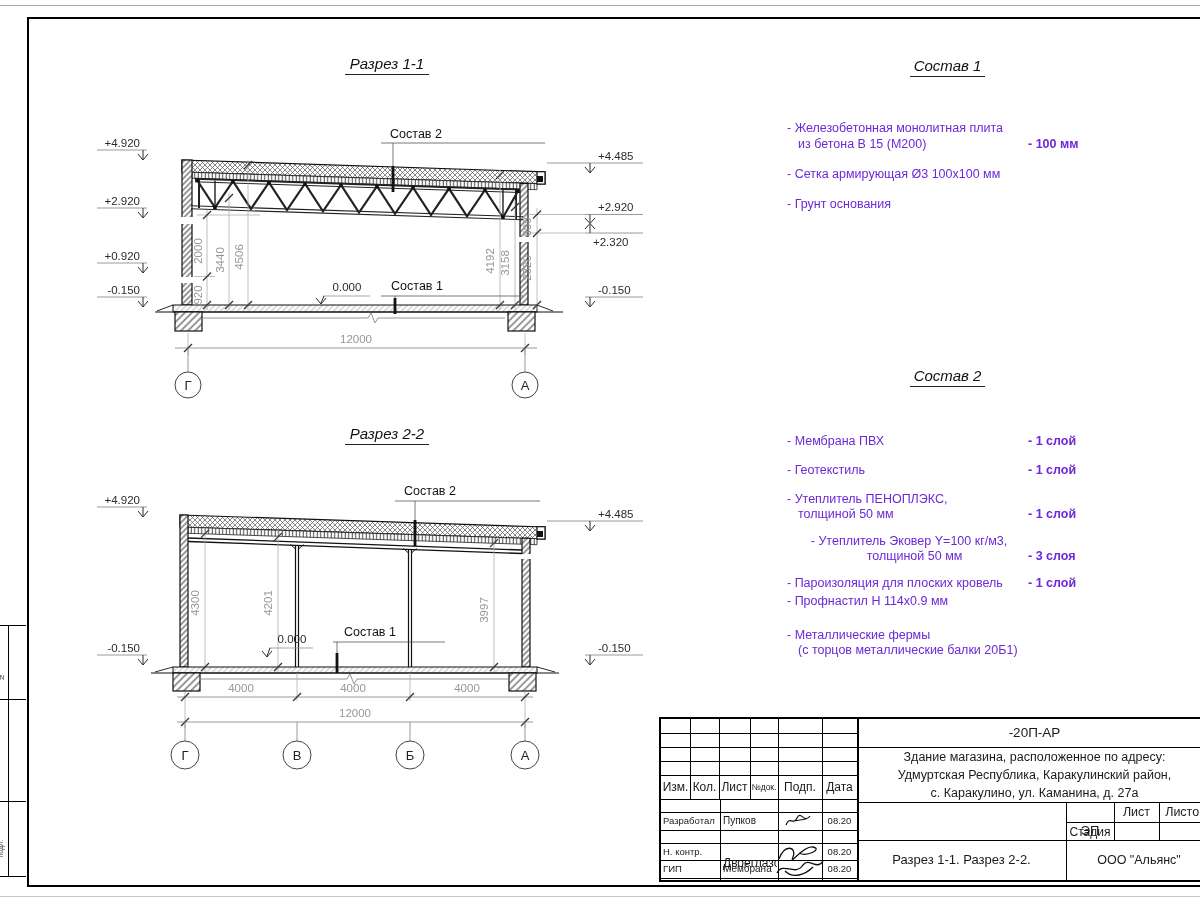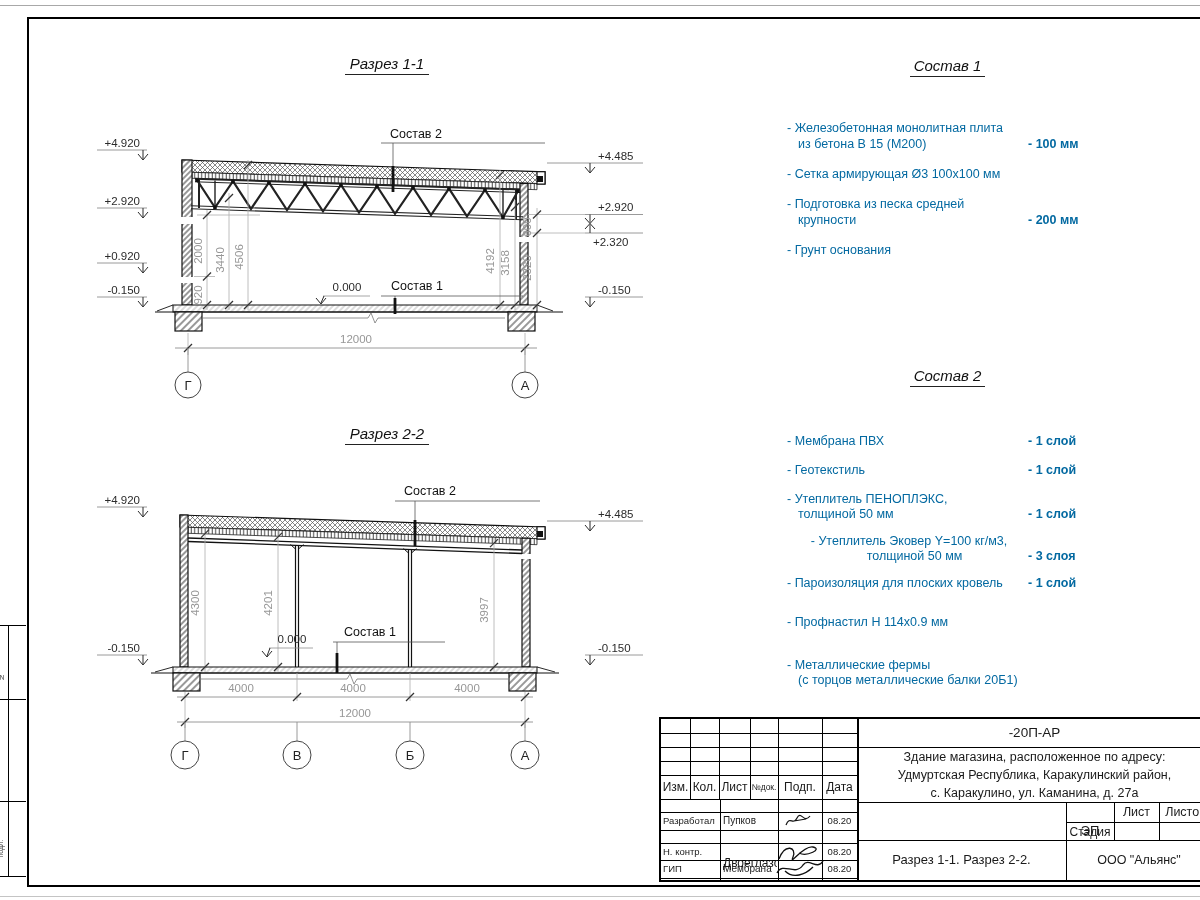--- a/index.html
+++ b/index.html
@@ -5,21 +5,21 @@
   html,body{margin:0;padding:0;background:#fff;}
   .sheet{position:relative;width:1200px;height:900px;overflow:hidden;background:#fff;
          font-family:"Liberation Sans",sans-serif;color:#1a1a1a;}
   .paper-edge-top{position:absolute;left:0;top:5px;width:1200px;height:1px;background:#a8a8a8;}
   .paper-edge-bottom{position:absolute;left:0;top:896px;width:1200px;height:1px;background:#c4c4c4;}
   .frame{position:absolute;left:27px;top:17px;width:1185px;height:870px;border:2px solid #000;box-sizing:border-box;}
   .section-title{position:absolute;width:130px;text-align:center;font-style:italic;font-size:15px;color:#111;}
   .section-title span{display:inline-block;border-bottom:1.3px solid #222;padding:0 5px 2px;}
   .mat-head{position:absolute;width:135px;text-align:center;font-style:italic;font-size:15px;color:#111;}
   .mat-head span{display:inline-block;border-bottom:1.3px solid #222;padding:0 4px 2px;}
-  .mat-list{position:absolute;width:310px;font-size:12.5px;color:#0369a1;}
+  .mat-list{position:absolute;width:310px;font-size:12.5px;color:#6d28d9;}
   .mat-item{position:relative;line-height:16px;margin-bottom:14px;padding-right:66px;}
   .mat-item .l2{padding-left:11px;}
   .mat-item .val{position:absolute;left:241px;bottom:0;white-space:nowrap;font-weight:bold;}
   .s2 .mat-item{line-height:15px;}
   
   .tb{position:absolute;left:659px;top:717px;width:551px;height:165px;border:2px solid #000;box-sizing:border-box;background:#fff;}
   .tb .v{position:absolute;width:1px;background:#000;}
   .tb .h{position:absolute;height:1px;background:#000;}
   .tb .cell{position:absolute;overflow:hidden;white-space:nowrap;}
   .tb .c{text-align:center;}
@@ -474,25 +474,20 @@
   <div class="mat-list" style="left:787px;top:120px;">
     <div class="mat-item">
       <div>- Железобетонная  монолитная плита</div>
       <div class="l2">из бетона В 15 (М200)</div>
       <span class="val">- 100 мм</span>
     </div>
     <div class="mat-item">
       <div>- Сетка армирующая Ø3 100х100 мм</div>
     </div>
     <div class="mat-item">
-      <div>- Подготовка из песка средней</div>
-      <div class="l2">крупности</div>
-      <span class="val">- 200 мм</span>
-    </div>
-    <div class="mat-item">
       <div>- Грунт основания</div>
     </div>
   </div>
 
   <div class="mat-head" style="left:880px;top:367px;">
     <span>Состав 2</span>
   </div>
   <div class="mat-list s2" style="left:787px;top:434px;">
     <div class="mat-item" style="margin-bottom:14px;">
       <div>- Мембрана ПВХ</div>
@@ -505,25 +500,25 @@
     <div class="mat-item" style="margin-bottom:12px;">
       <div>- Утеплитель ПЕНОПЛЭКС,</div>
       <div class="l2">толщиной 50 мм</div>
       <span class="val">- 1 слой</span>
     </div>
     <div class="mat-item" style="margin-bottom:12px;text-align:center;">
       <div>- Утеплитель Эковер Y=100 кг/м3,</div>
       <div class="l2">толщиной 50 мм</div>
       <span class="val">- 3 слоя</span>
     </div>
-    <div class="mat-item" style="margin-bottom:24px;">
+    <div class="mat-item" style="margin-bottom:3px;">
       <div>- Пароизоляция для плоских кровель</div>
       <span class="val">- 1 слой</span>
     </div>
-    <div class="mat-item" style="margin-bottom:28px;">
+    <div class="mat-item" style="margin-bottom:19px;">
       <div>- Профнастил Н 114х0.9 мм</div>
     </div>
     <div class="mat-item">
       <div>- Металлические фермы</div>
       <div class="l2">(с торцов металлические балки 20Б1)</div>
     </div>
   </div>
 
   <div class="tb">
 

